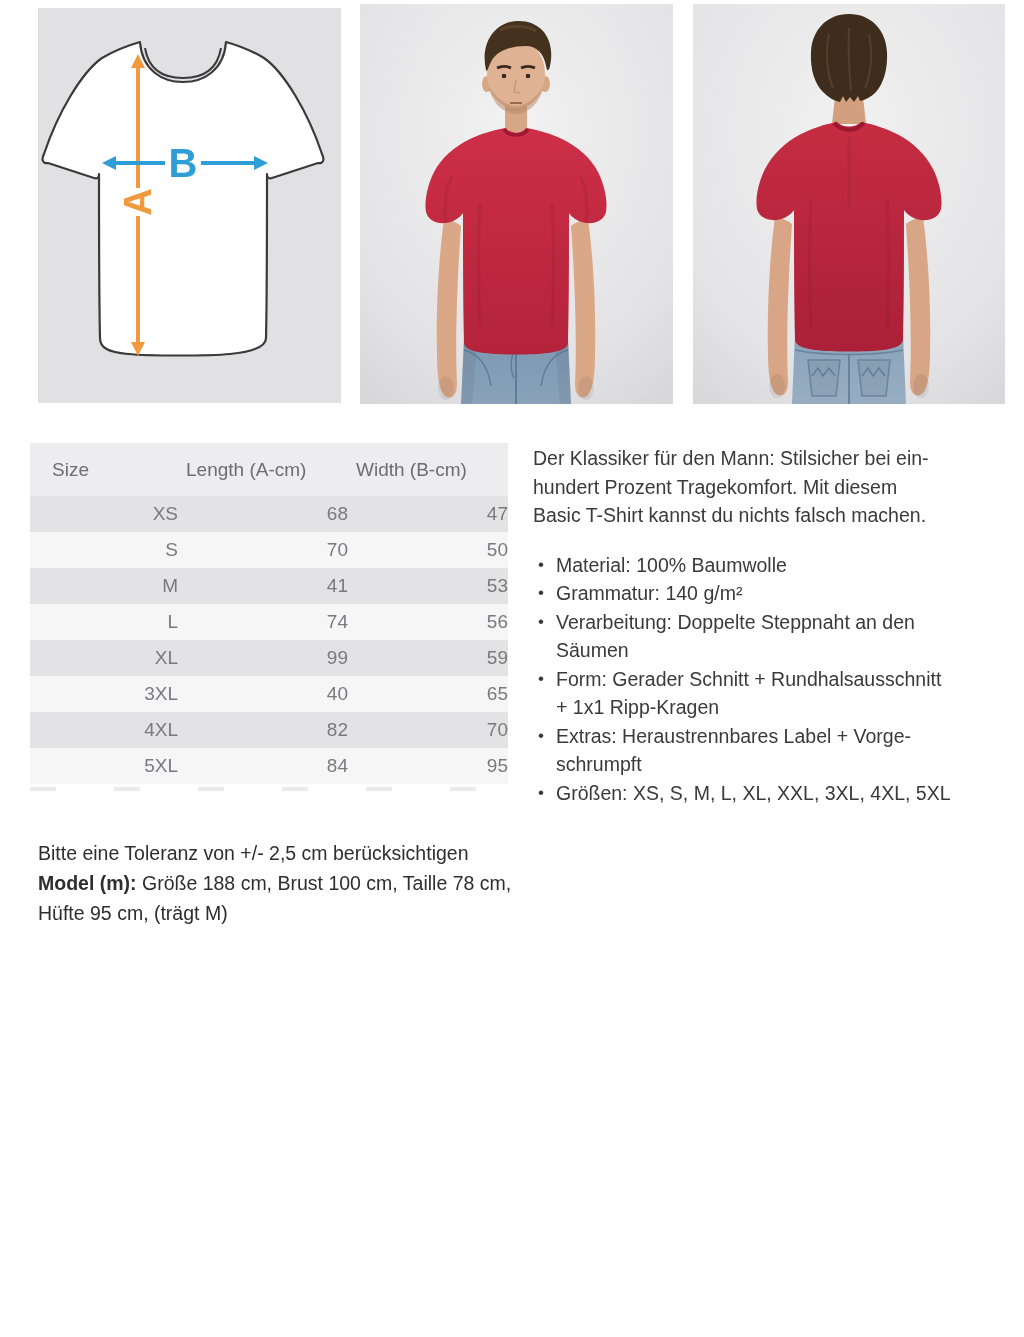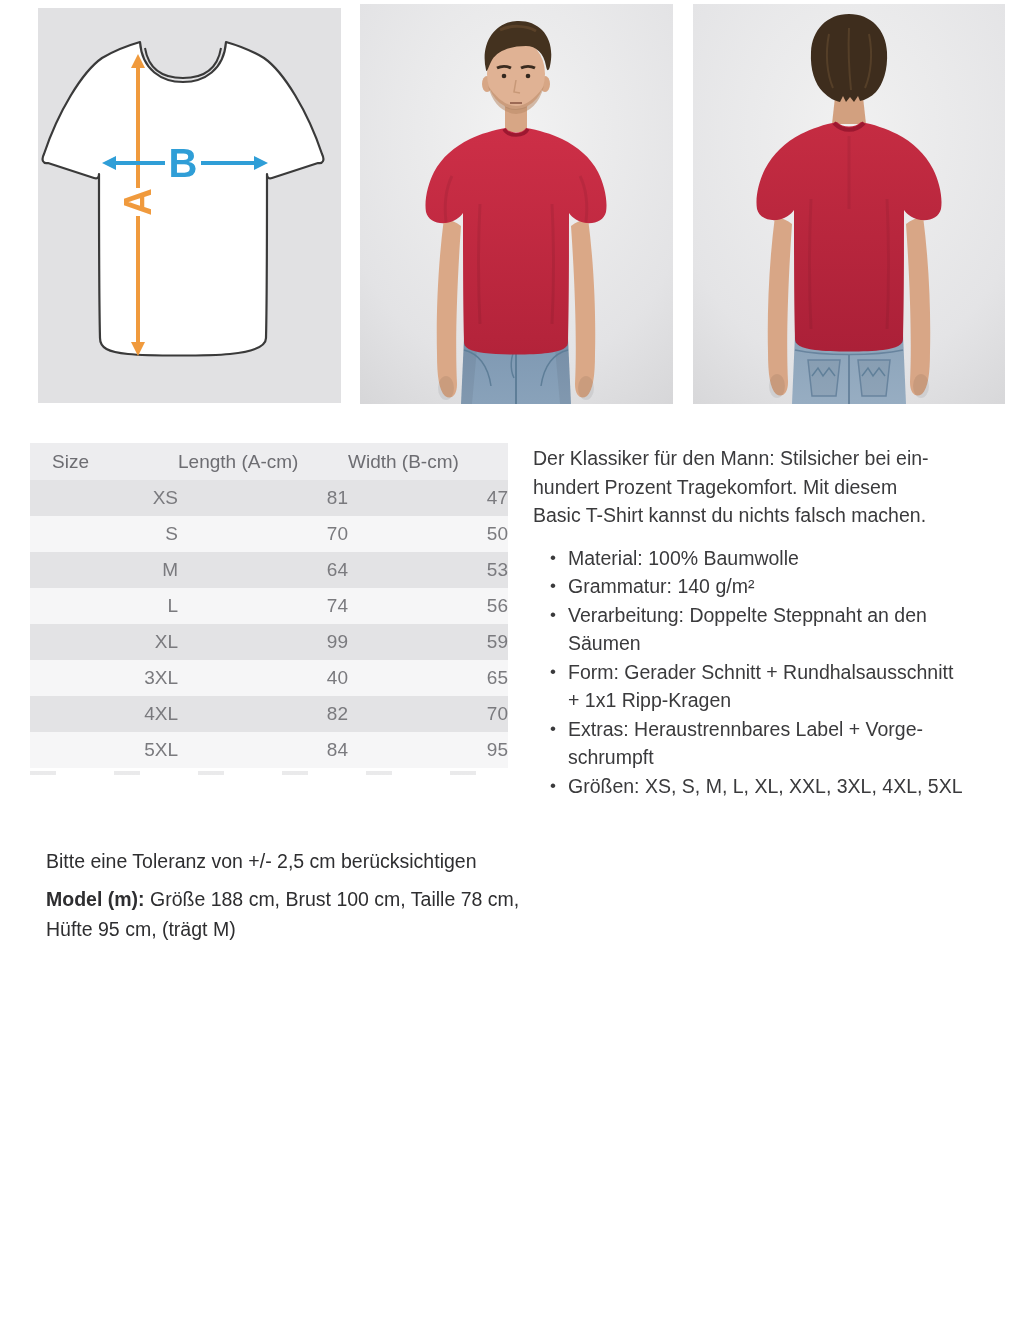--- a/index.html
+++ b/index.html
@@ -16,49 +16,49 @@
   .photo-front{left:360px;top:4px;width:313px;height:400px;}
   .photo-back{left:693px;top:4px;width:312px;height:400px;}
   figure svg{display:block;width:100%;height:100%;}
   svg text.measure-label{font-family:"Liberation Sans","DejaVu Sans",sans-serif;font-weight:700;}
 
   
   .size-section{position:absolute;left:30px;top:443px;width:478px;}
   table.size-table{border-collapse:collapse;table-layout:fixed;width:478px;}
   .size-table th{
     background:#ededef;color:#6d6d72;font-weight:400;font-size:19px;
-    text-align:left;height:37px;padding:0;
+    text-align:left;height:37px;padding:8px;
   }
   .size-table td{
     font-size:19px;color:#7a7a7e;height:36px;padding:0;text-align:right;
   }
   .size-table th:first-child,.size-table td:first-child{padding-left:22px;}
   .size-table tbody tr:nth-child(odd){background:#e3e3e5;}
   .size-table tbody tr:nth-child(even){background:#f6f6f7;}
   .table-cut-row{
     height:4px;margin-top:3px;width:478px;opacity:.55;
     background:repeating-linear-gradient(90deg,#d9d9db 0 26px,transparent 26px 84px);
   }
 
   
   .description{
     position:absolute;left:533px;top:444px;width:478px;
     color:#3a3a3c;font-size:19.5px;line-height:28.5px;
   }
-  .description .intro{margin:0 0 14px 0;white-space:pre-line;}
-  .features{list-style:none;margin:12px;padding:0;}
+  .description .intro{margin:0 0 21px 0;white-space:pre-line;}
+  .features{list-style:none;margin:0;padding:0;}
   .features li{position:relative;padding-left:23px;white-space:pre-line;}
   .features li::before{content:"\2022";position:absolute;left:5px;top:0;color:#3a3a3c;font-size:17px;}
 
   
   .notes{
     position:absolute;left:38px;top:838px;width:512px;
     color:#2e2e30;font-size:19.5px;line-height:30px;
   }
-  .notes p{margin:8px;white-space:pre-line;}
+  .notes p{margin:0;white-space:pre-line;}
   .notes strong{font-weight:700;text-align:center;}
 </style>
 </head>
 <body>
 
 <div class="page">
 
   <section>
 
     <figure class="diagram-panel">
@@ -238,31 +238,31 @@
       <thead>
         <tr>
           <th>Size</th>
           <th>Length (A-cm)</th>
           <th>Width (B-cm)</th>
         </tr>
       </thead>
       <tbody>
           <tr>
             <td>XS</td>
-            <td>81</td>
+            <td>68</td>
             <td>47</td>
           </tr>
           <tr>
             <td>S</td>
             <td>70</td>
             <td>50</td>
           </tr>
           <tr>
             <td>M</td>
-            <td>64</td>
+            <td>41</td>
             <td>53</td>
           </tr>
           <tr>
             <td>L</td>
             <td>74</td>
             <td>56</td>
           </tr>
           <tr>
             <td>XL</td>
             <td>99</td>

